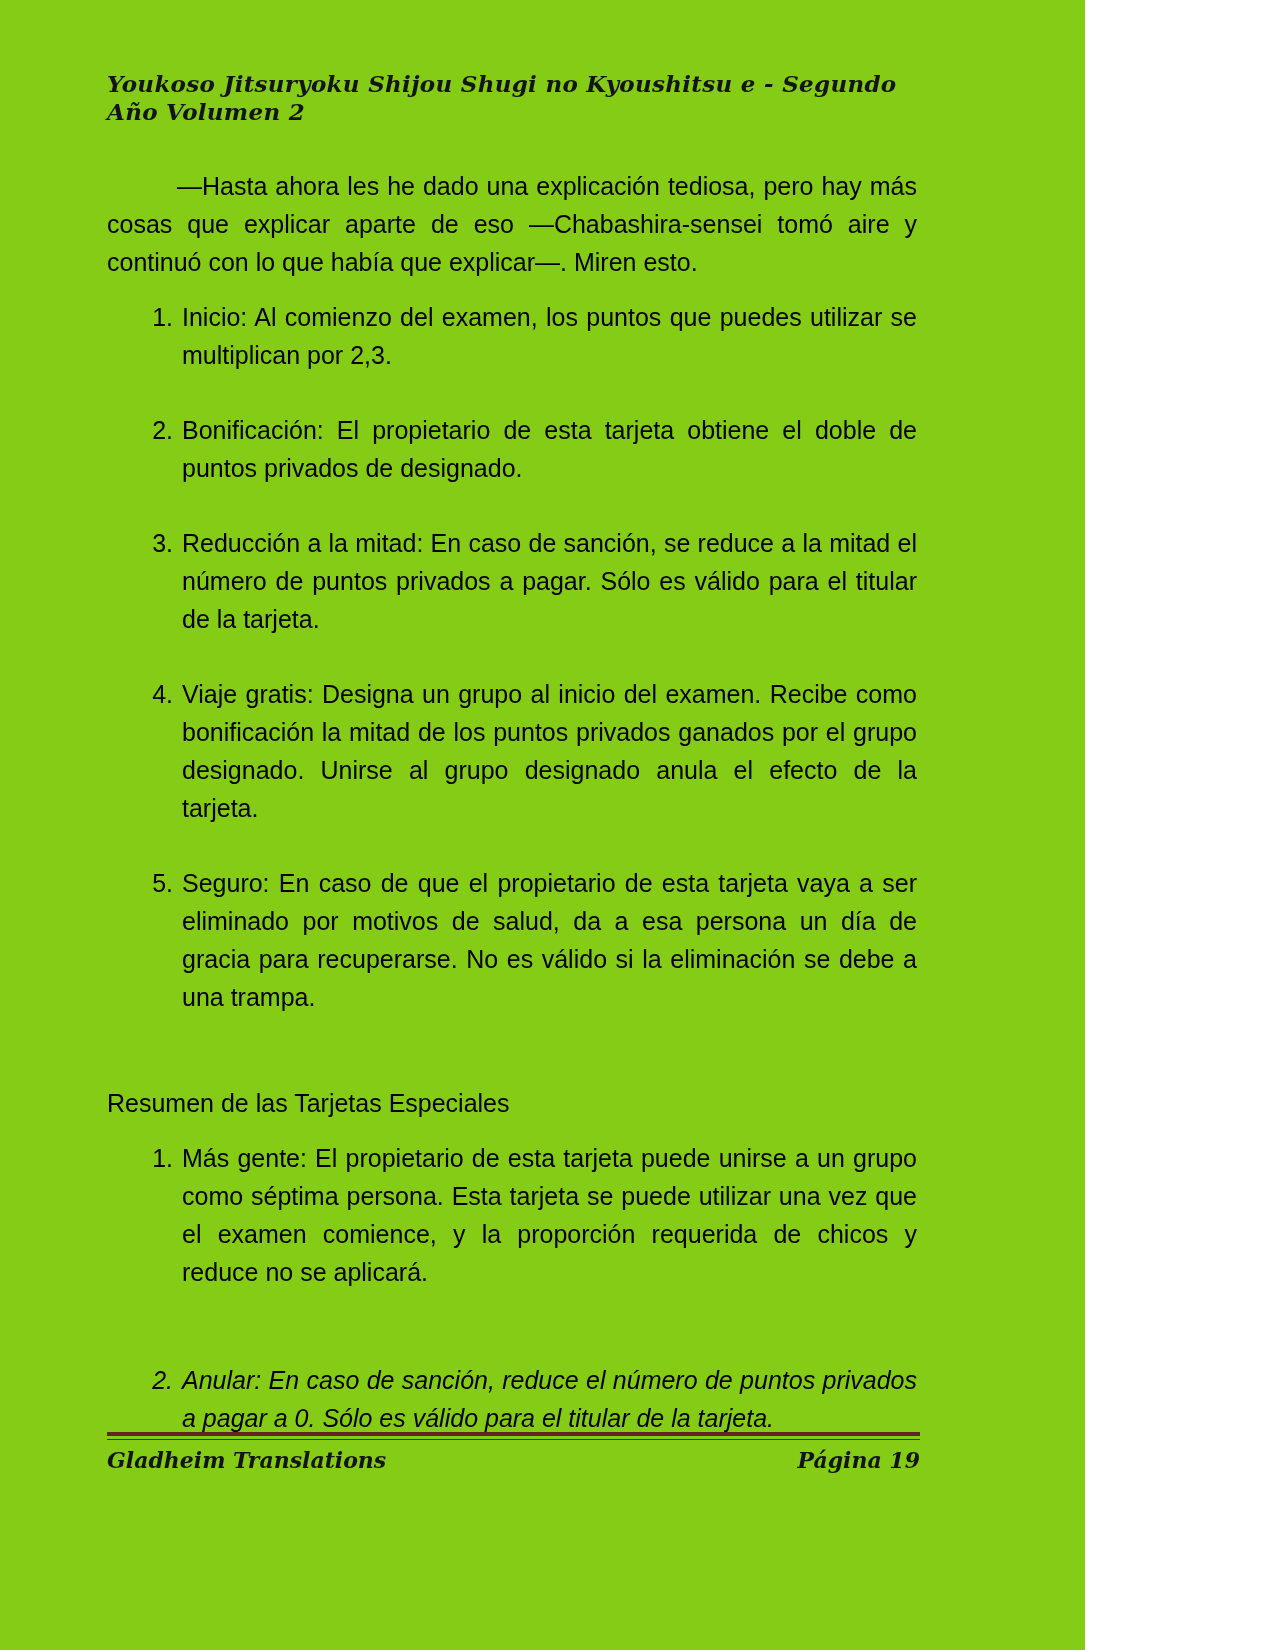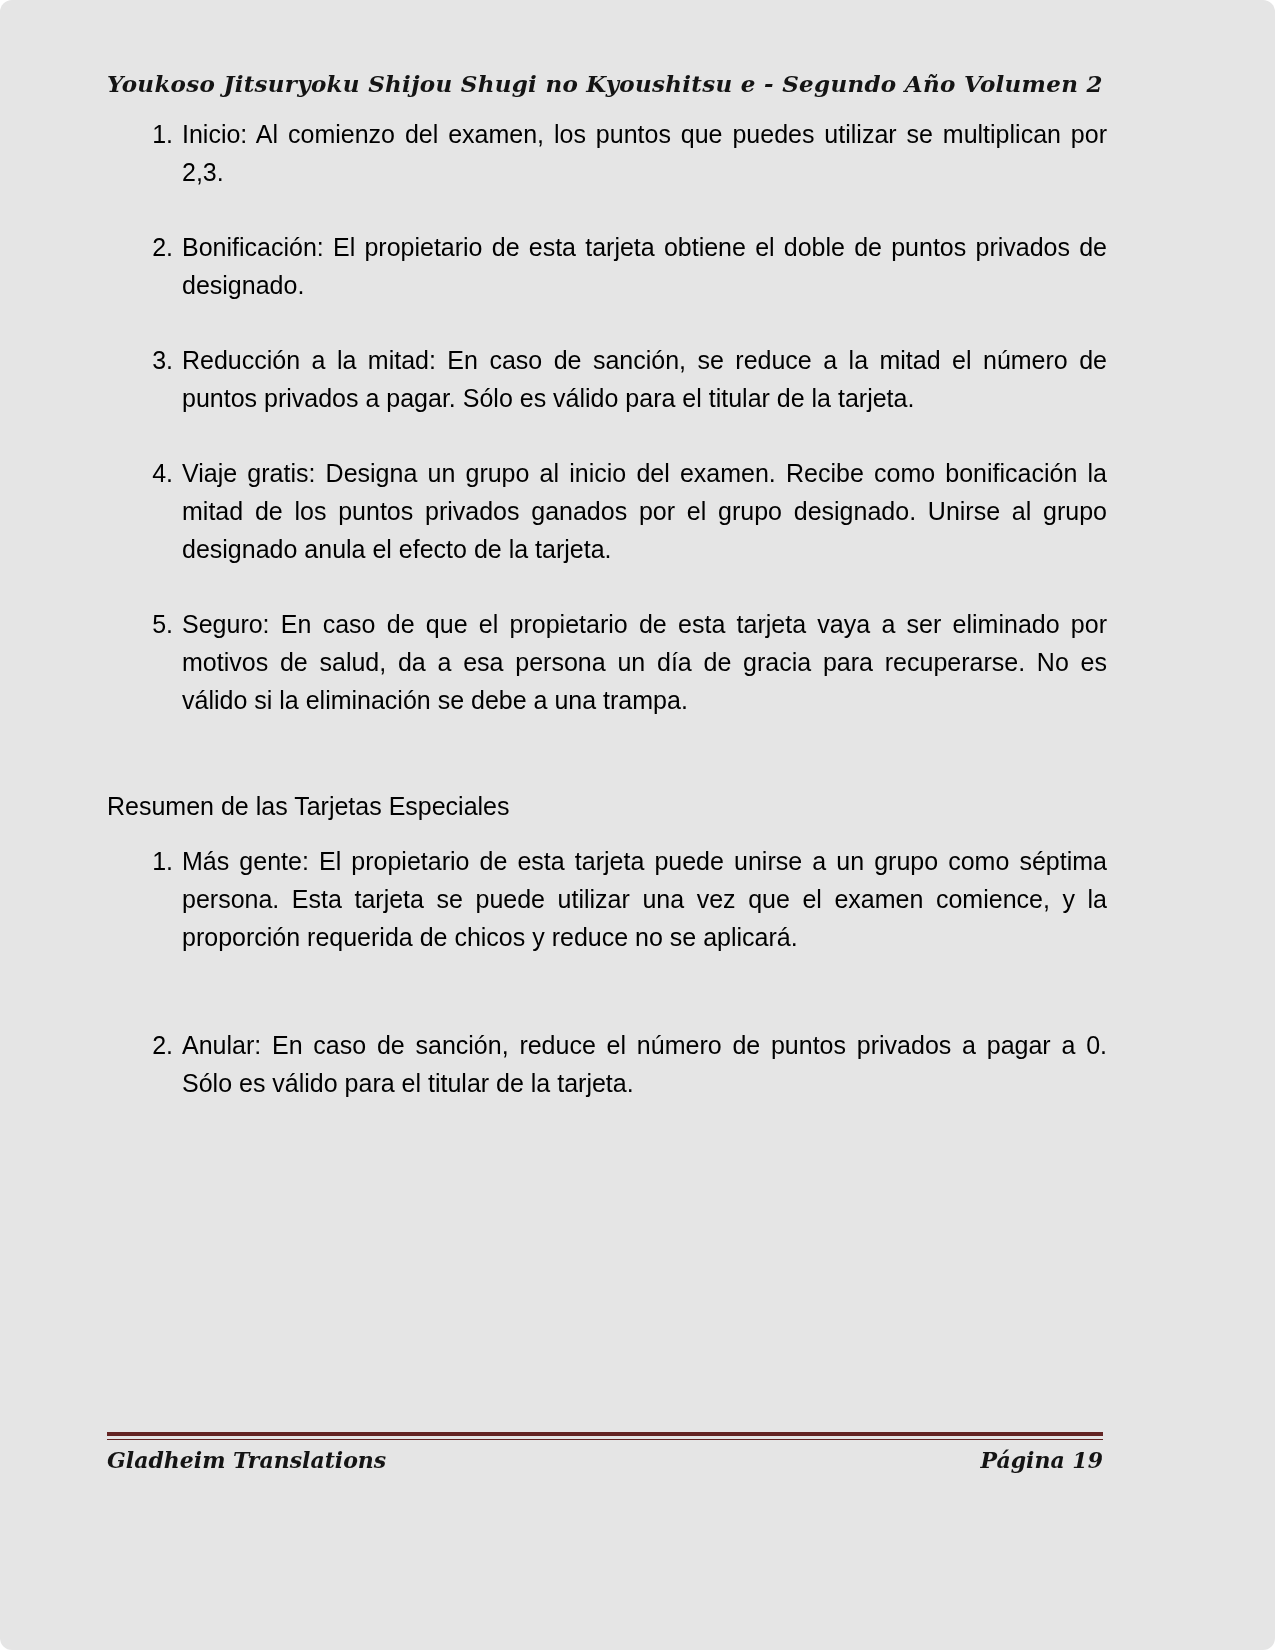--- a/index.html
+++ b/index.html
@@ -1,26 +1,25 @@
 <!DOCTYPE html>
 <html><head>
 <meta charset="utf-8">
 <title>Document Page</title>
 <style>
   * { margin: 0; padding: 0; box-sizing: border-box; }
   html, body { background: #ffffff; }
   .page {
     position: relative;
-    width: 1275px;
+    width: 1085px;
     height: 1650px;
-    background: #e5e5e5;
+    background: #84cc16;
     color: #000000;
     font-family: "Liberation Sans", "DejaVu Sans", sans-serif;
     overflow: hidden;
-    border-radius: 12px;
   }
   .header {
     padding: 70px 168px 0 107px;
     font-family: "DejaVu Serif", "Liberation Serif", serif;
     font-style: italic;
     font-weight: bold;
     font-size: 23px;
     line-height: 28px;
     color: #141414;
     letter-spacing: 0.3px;
@@ -46,25 +45,25 @@
     margin-top: 17px;
     padding-left: 73px;
     list-style: decimal;
   }
   ol.card-list > li {
     text-align: justify;
     margin-bottom: 37px;
     padding-left: 2px;
   }
   ol.card-list > li:last-child { margin-bottom: 0; }
-  ol.card-list > li.extra-gap { margin-top: 70px; }
+  ol.card-list > li.extra-gap { margin-top: 70px; font-style: italic; }
   .footer {
     position: absolute;
     left: 107px;
-    right: 172px;
+    right: 165px;
     top: 1432px;
   }
   .footer-rule {
     width: 100%;
     height: 8px;
     border-top: 4px solid #632423;
     border-bottom: 1px solid #632423;
   }
   .footer-row {
     display: flex;
@@ -82,20 +81,21 @@
 <body>
 
 <div class="page">
 
   <div class="header">
     <span>Youkoso Jitsuryoku Shijou Shugi no Kyoushitsu e - Segundo Año Volumen 2</span>
   </div>
 
   <div class="content">
 
+    <p class="para first">—Hasta ahora les he dado una explicación tediosa, pero hay más cosas que explicar aparte de eso —Chabashira-sensei tomó aire y continuó con lo que había que explicar—.  Miren esto.</p>
 
 
 
     <ol class="card-list">
       <li>Inicio: Al comienzo del examen, los puntos que puedes utilizar se multiplican por 2,3.</li>
       <li>Bonificación: El propietario de esta tarjeta obtiene el doble de puntos privados de designado.</li>
       <li>Reducción a la mitad: En caso de sanción, se reduce a la mitad el número de puntos privados a pagar. Sólo es válido para el titular de la tarjeta.</li>
       <li>Viaje gratis: Designa un grupo al inicio del examen. Recibe como bonificación la mitad de los puntos privados ganados por el grupo designado. Unirse al grupo designado anula el efecto de la tarjeta.</li>
       <li>Seguro: En caso de que el propietario de esta tarjeta vaya a ser eliminado por motivos de salud, da a esa persona un día de gracia para recuperarse. No es válido si la eliminación se debe a una trampa.</li>
     </ol>

